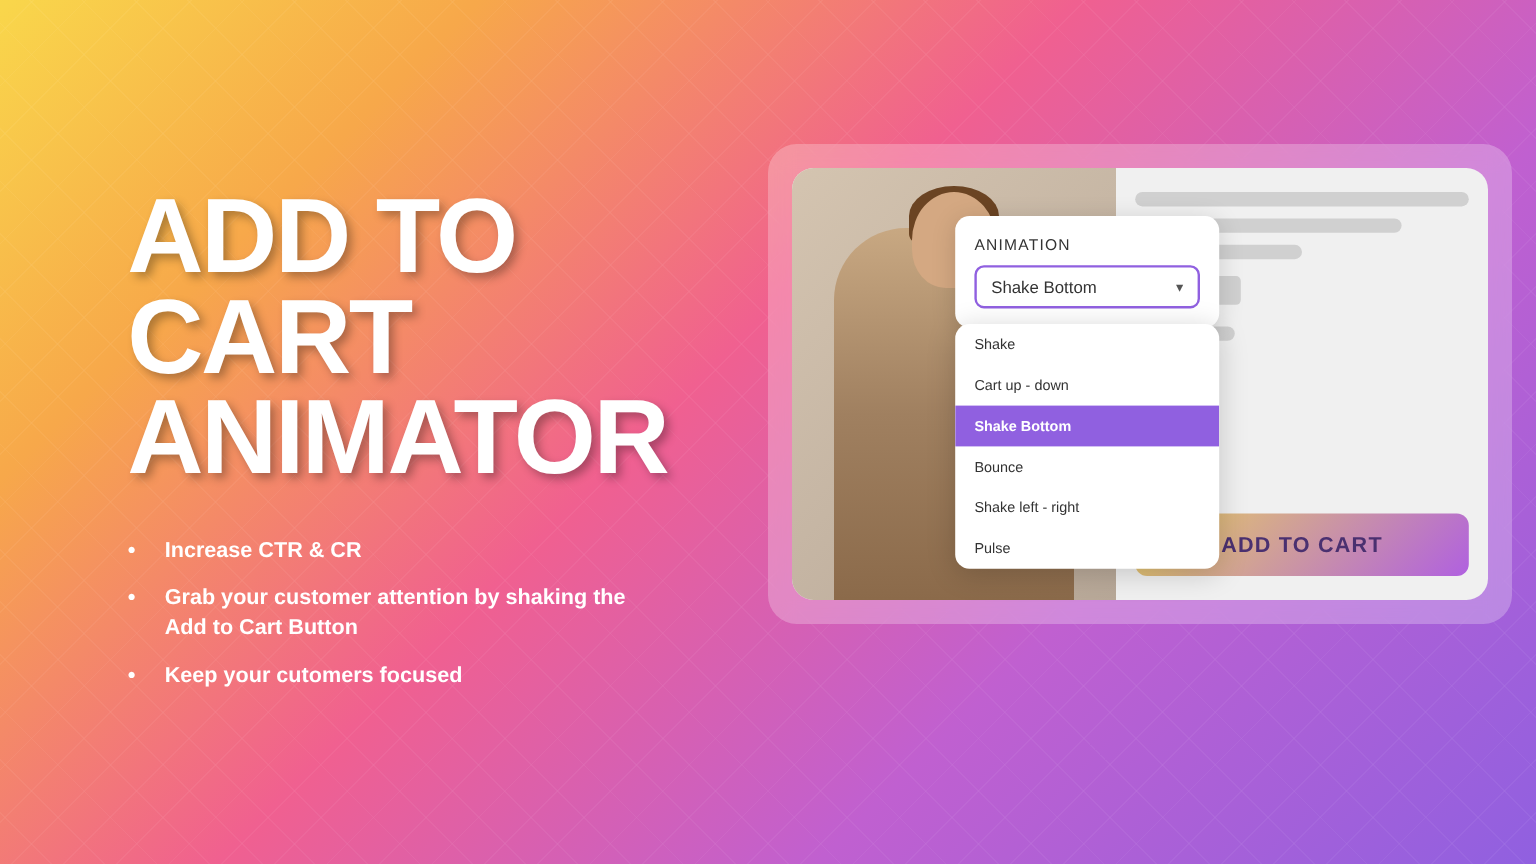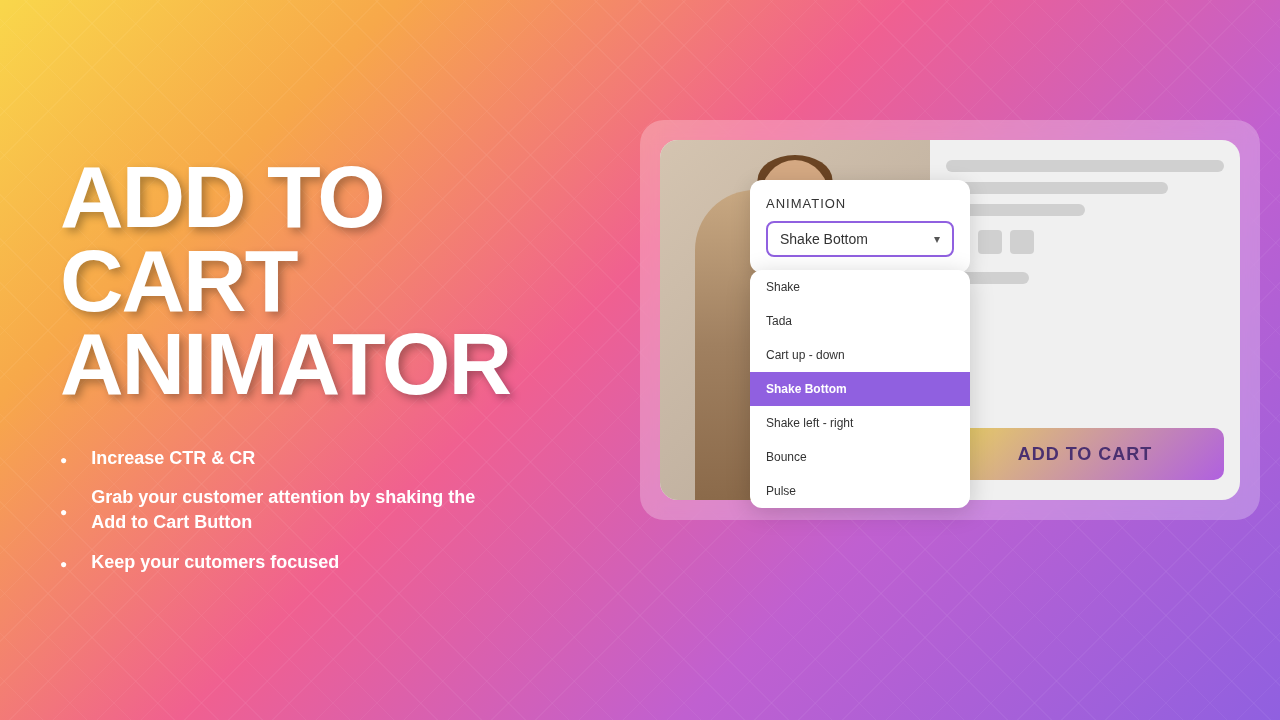--- a/index.html
+++ b/index.html
@@ -39,20 +39,21 @@
         rgba(255,255,255,0.3) 31px
       );
     }
 
     .content {
       position: absolute;
       inset: 0;
       z-index: 2;
       display: flex;
       flex-direction: row;
+      padding-left: 46px;
     }
 
     
     .left-panel {
       width: 520px;
       padding: 50px 40px 40px 60px;
       display: flex;
       flex-direction: column;
       justify-content: center;
     }
@@ -70,21 +71,21 @@
 
     .bullet-list {
       list-style: none;
       display: flex;
       flex-direction: column;
       gap: 14px;
     }
 
     .bullet-list li {
       display: flex;
-      align-items: center;
+      align-items: flex-start;
       gap: 12px;
       color: white;
       font-size: 18px;
       font-weight: 600;
       line-height: 1.4;
     }
 
     .bullet-list li::before {
       content: '●';
       font-size: 12px;
@@ -343,22 +344,21 @@
     <div class="animation-panel">
       <div class="animation-label">ANIMATION</div>
       <div class="animation-select">
         <span>Shake Bottom</span>
         <span class="chevron">▾</span>
       </div>
     </div>
 
     <div class="dropdown">
       <div class="dropdown-item">Shake</div>
-      <div class="dropdown-item">Tada</div>
       <div class="dropdown-item">Cart up - down</div>
       <div class="dropdown-item selected">Shake Bottom</div>
+      <div class="dropdown-item">Bounce</div>
       <div class="dropdown-item">Shake left - right</div>
-      <div class="dropdown-item">Bounce</div>
       <div class="dropdown-item">Pulse</div>
     </div>
 
   </div>
 </div>
 
 </body></html>

